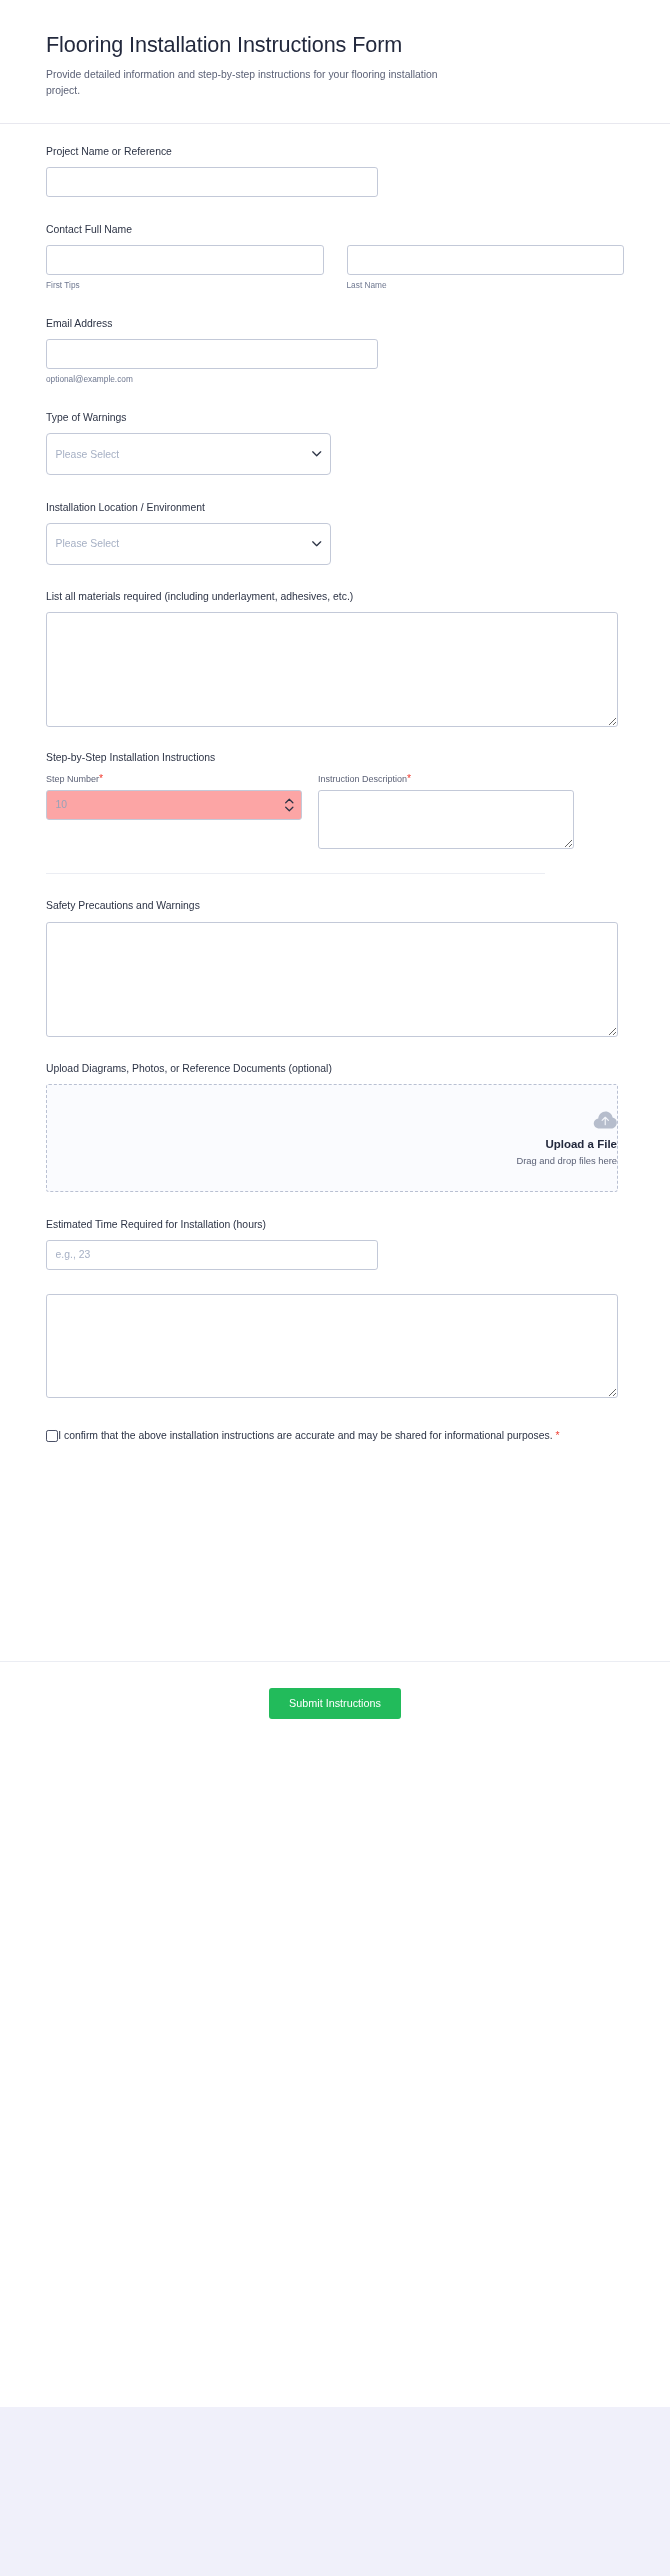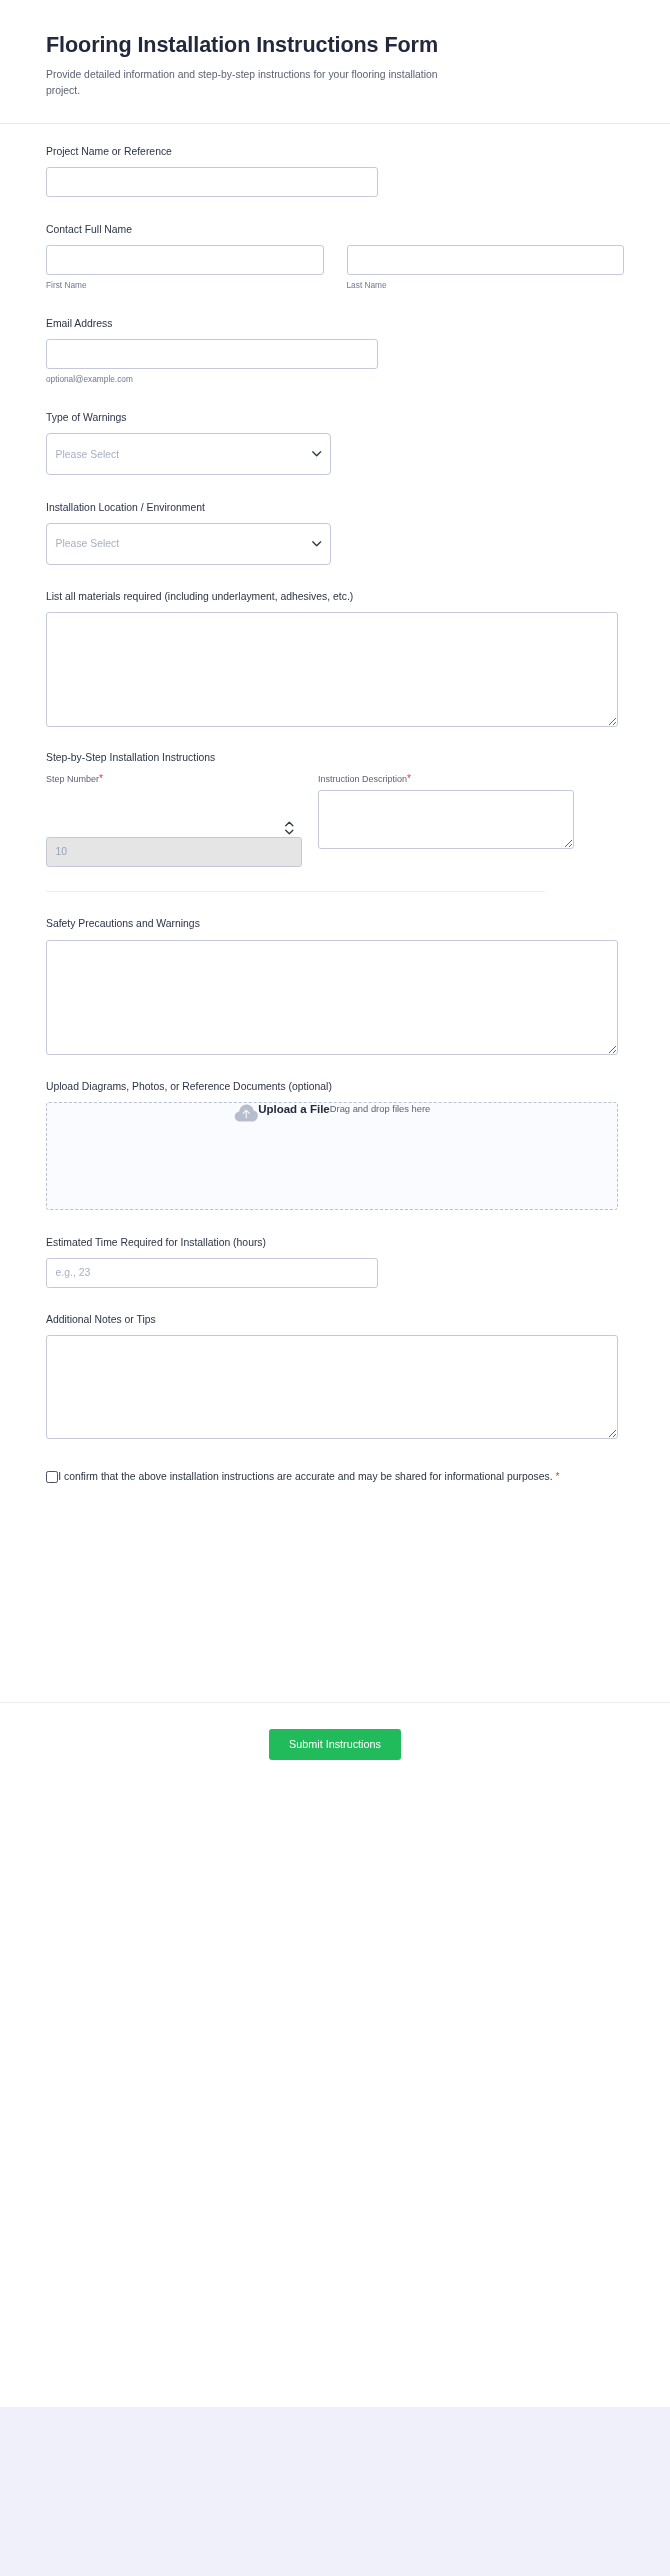--- a/index.html
+++ b/index.html
@@ -17,21 +17,21 @@
     position: relative;
   }
 
   
   .form-header {
     padding: 32px 46px 24.5px 46px;
     border-bottom: 0.7px solid #e8e8ef;
   }
   .form-title {
     font-size: 21.6px;
-    font-weight: bold;
+    font-weight: normal;
     color: #23293d;
     letter-spacing: -0.1px;
     line-height: 1.2;
     margin-bottom: 8.6px;
   }
   .form-subtitle {
     font-size: 10.4px;
     color: #5c6277;
     line-height: 1.55;
     max-width: 404px;
@@ -140,22 +140,21 @@
   .num-input {
     width: 100%;
     height: 30px;
     border: 0.7px solid #c3c9d8;
     border-radius: 2.9px;
     font-size: 10.4px;
     font-family: "Liberation Sans", sans-serif;
     color: #2c3345;
     padding: 0 24.5px 0 8.6px;
     outline: none;
-    background: #e5e5e5;
-    margin-top: 47px;
+    background: #fca5a5;
   }
   .num-input::placeholder { color: #98a2b8; }
   .spinner {
     position: absolute;
     right: 8px;
     top: 50%;
     transform: translateY(-50%);
     display: flex;
     flex-direction: column;
     gap: 2.2px;
@@ -182,22 +181,22 @@
   }
 
   
   .dropzone {
     width: 572px;
     height: 108px;
     border: 1.4px dashed #b9c0d2;
     border-radius: 2.9px;
     background: #fafbfe;
     display: flex;
-    flex-direction: row;
-    align-items: flex-start;
+    flex-direction: column;
+    align-items: flex-end;
     justify-content: center;
     cursor: pointer;
   }
   .dz-icon { margin-bottom: 7.2px; line-height: 0; }
   .dz-title {
     font-size: 11.5px;
     font-weight: bold;
     color: #23293d;
     margin-bottom: 5px;
   }
@@ -264,21 +263,21 @@
     <div class="field">
       <label class="field-label">Project Name or Reference</label>
       <input class="txt-input" type="text" placeholder="" style="">
     </div>
 
     <div class="field">
       <label class="field-label">Contact Full Name</label>
       <div class="name-row">
         <div class="name-col">
           <input class="txt-input" type="text" placeholder="" style="">
-          <div class="sublabel">First Name</div>
+          <div class="sublabel">First Tips</div>
         </div>
         <div class="name-col">
           <input class="txt-input" type="text" placeholder="" style="">
           <div class="sublabel">Last Name</div>
         </div>
       </div>
     </div>
 
     <div class="field">
       <label class="field-label">Email Address</label>
@@ -363,21 +362,20 @@
         <div class="dz-sub">Drag and drop files here</div>
       </div>
     </div>
 
     <div class="field">
       <label class="field-label">Estimated Time Required for Installation (hours)</label>
       <input class="txt-input" type="text" placeholder="e.g., 23" style="">
     </div>
 
     <div class="field">
-      <label class="field-label">Additional Notes or Tips</label>
       <textarea class="ta ta-notes" style=""></textarea>
     </div>
 
     <div class="consent">
       <div class="cbox"></div>
       <div class="consent-text"><span>I confirm that the above installation instructions are accurate and may be shared for informational purposes.</span> <span class="req-star">*</span></div>
     </div>
 
   </div>
 

